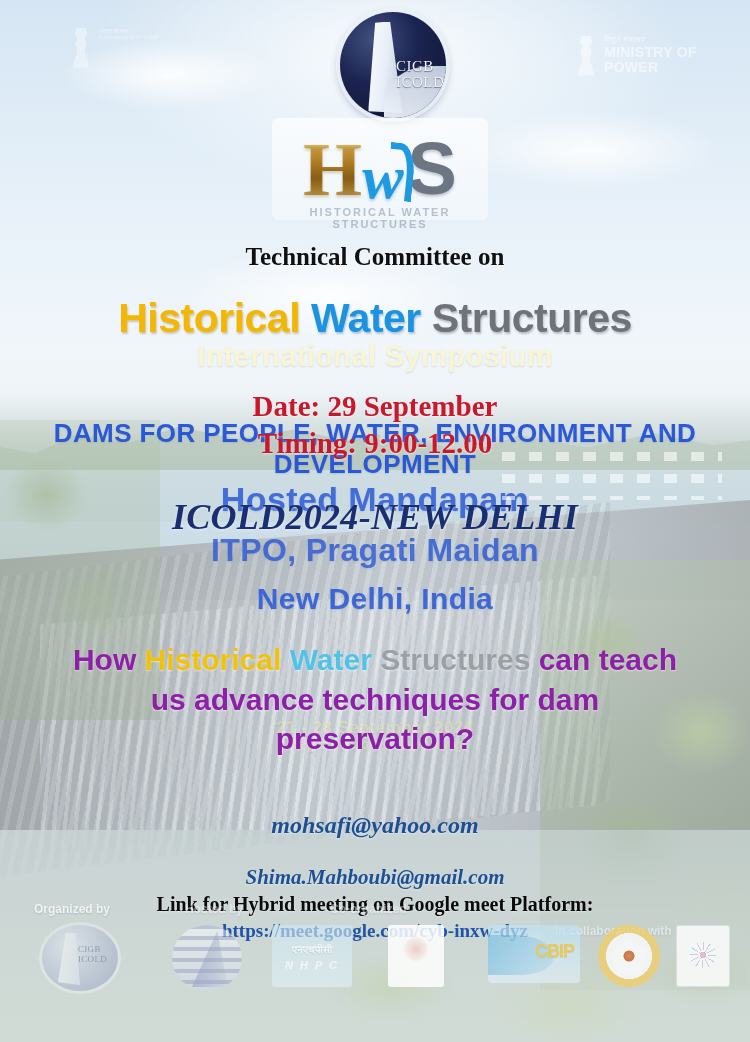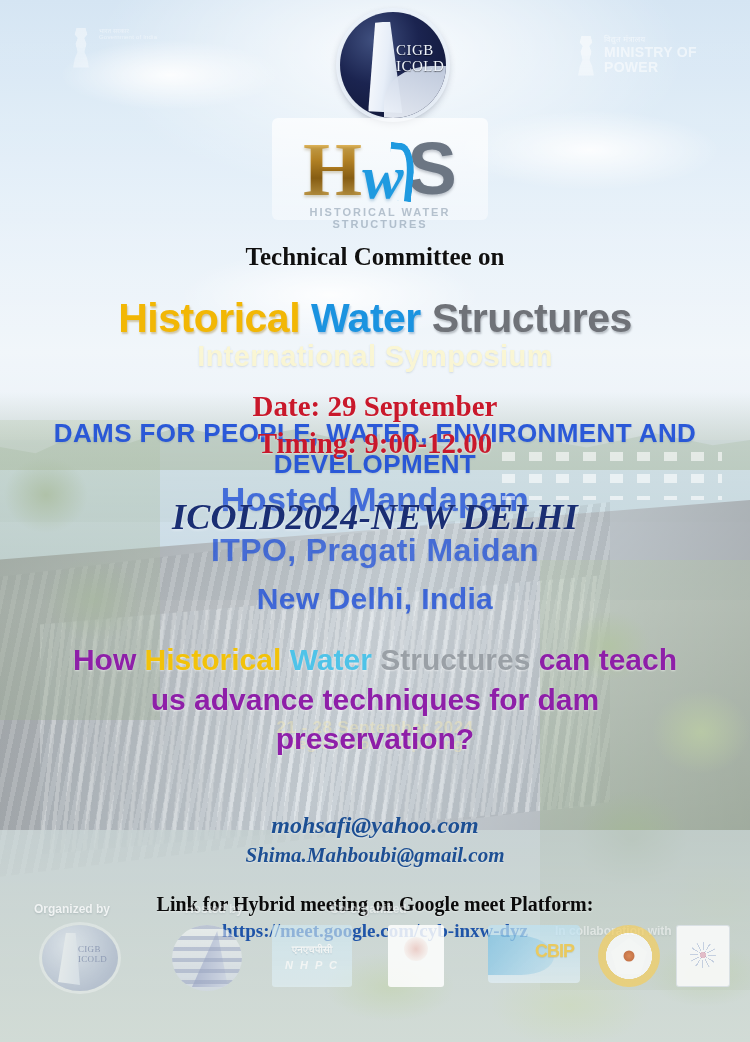--- a/index.html
+++ b/index.html
@@ -152,21 +152,21 @@
     clip-path:polygon(34% 0%, 78% 0%, 100% 100%, 0% 96%);
     transform:rotate(-3deg);
   }
   .icold-logo .sweep{
     position:absolute; left:44px; bottom:-8px; width:78px; height:60px;
     background:linear-gradient(20deg,#f2f6fc,#c4cfe2);
     border-radius:60% 0 0 0;
     opacity:.95;
   }
   .icold-logo .lbl{
-    position:absolute; left:56px; top:30px; color:#eef3fa;
+    position:absolute; left:56px; top:46px; color:#eef3fa;
     font-family:"Liberation Serif", serif; font-size:15px; line-height:1.08; letter-spacing:.5px;
     text-shadow:0 1px 1px rgba(0,0,0,.5);
   }
 
   
   .hws{
     position:absolute; left:272px; top:118px; width:216px; height:102px;
     background:linear-gradient(180deg, rgba(255,255,255,.72), rgba(255,255,255,.42));
     border-radius:6px;
     display:flex; align-items:center; justify-content:center; gap:2px;
@@ -234,21 +234,21 @@
   .question .g{ color:#f2c20a; }
   .question .b{ color:#4fc3e8; }
   .question .k{ color:#9aa0a6; }
 
   .emails{
     position:absolute; top:810px; width:100%; text-align:center;
     font-family:"Liberation Serif", serif; font-weight:bold; font-style:italic;
     font-size:24px; color:#1d4f93; line-height:1.32;
     text-shadow:0 1px 2px rgba(255,255,255,.45);
   }
-  .emails .e2{ font-size:21px; }
+  .emails .e2{ font-size:21px;margin-top:22px; }
 
   .meetlink{
     position:absolute; top:890px; width:100%; text-align:center;
     font-family:"Liberation Serif", serif; font-weight:bold; line-height:1.4;
   }
   .meetlink .lbl{ font-size:20px; color:#0b0b0b; text-shadow:0 1px 2px rgba(255,255,255,.5); }
   .meetlink .url{ font-size:19px; color:#1f54a8; display:block; }
 
   
   .footer-labels{ position:absolute; top:902px; width:100%; height:20px; }

